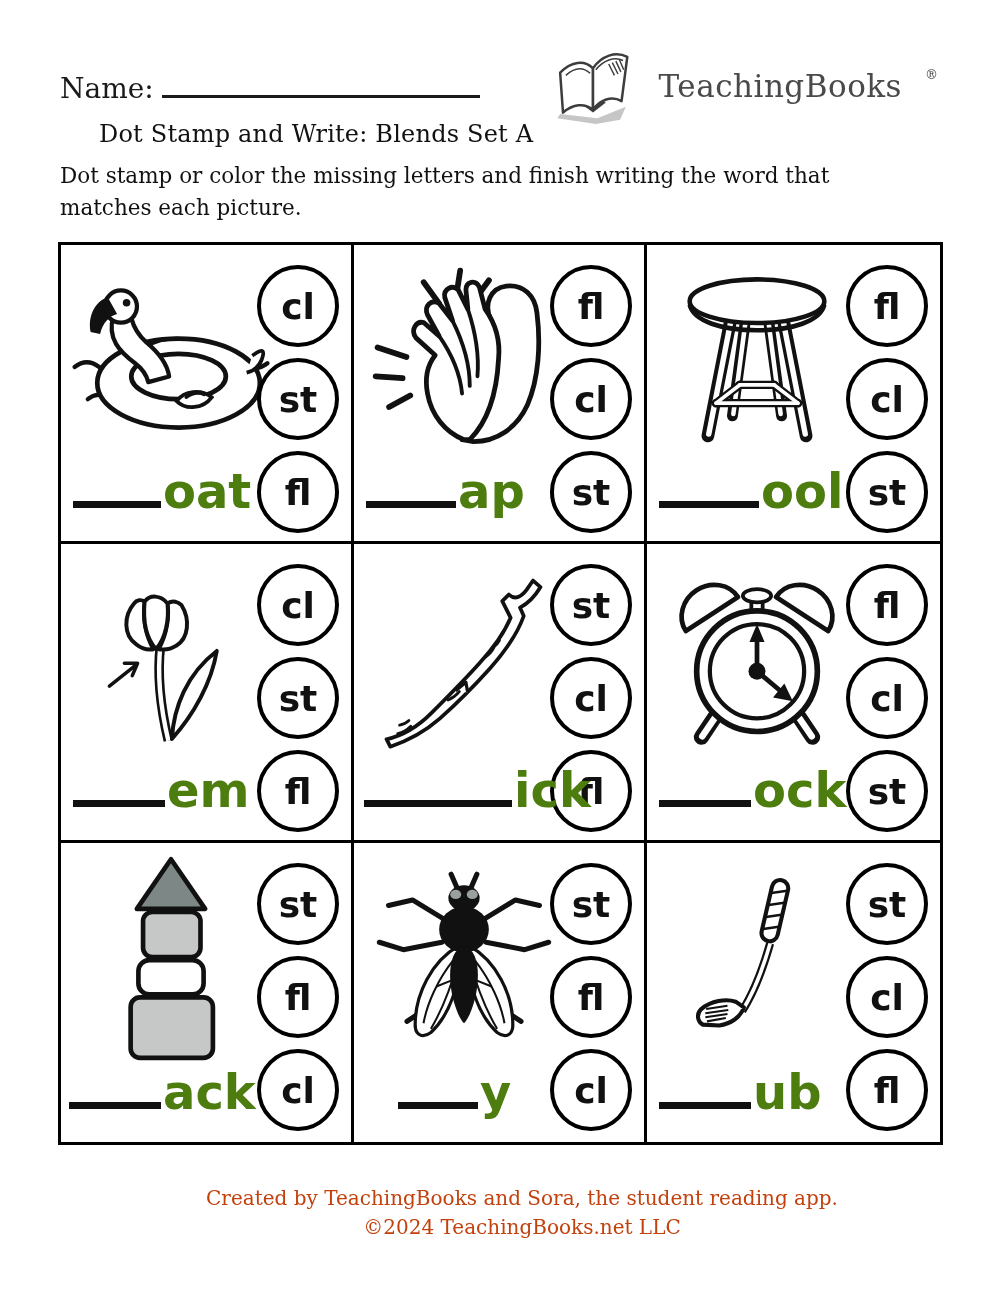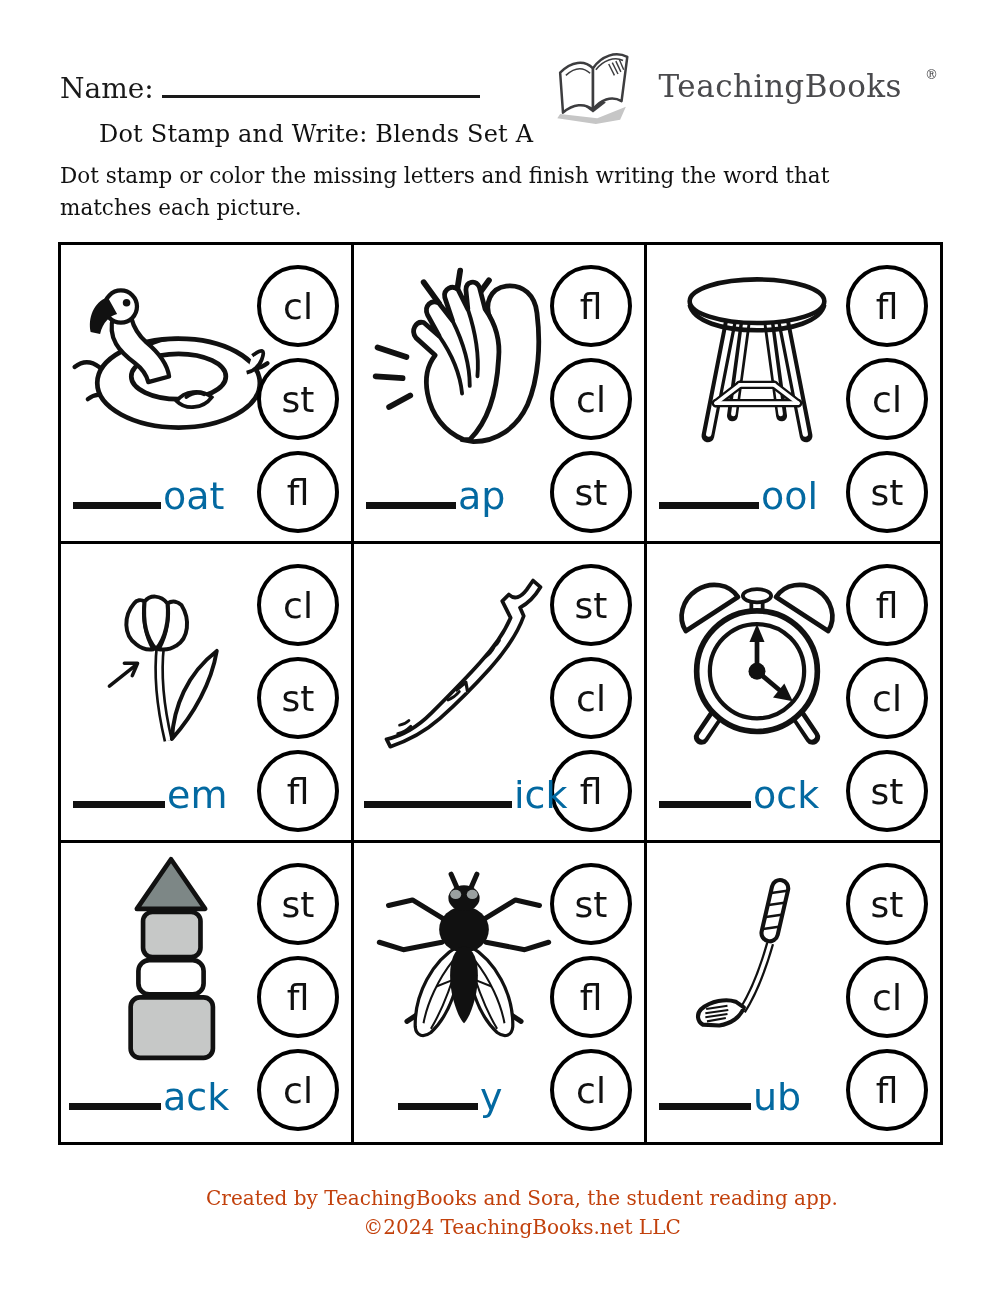--- a/index.html
+++ b/index.html
@@ -10,36 +10,36 @@
   .name-line { display:inline-block; width:318px; border-bottom:3px solid #1a1a1a; height:1em; margin-left:8px; }
 
   .logo { position:absolute; right:62px; top:44px; display:flex; align-items:center; gap:23px; }
   .logo-text { font-size:31px; color:#4a4a4d; letter-spacing:0.5px; }
   .logo-reg { font-size:13px; color:#4a4a4d; vertical-align:super; position:relative; top:-12px; }
 
   .title { position:absolute; left:60px; top:120px; font-size:24px; font-weight:normal; color:#111; letter-spacing:0.2px;margin-left:39px; }
   .instructions { position:absolute; left:60px; top:160px; width:860px; font-size:21.5px; line-height:1.5; color:#111; }
 
   .grid { position:absolute; left:58px; top:242px; width:885px; border:3px solid #000;
-          display:grid; grid-template-columns:repeat(3, 1fr); background:#fff; }
+          display:grid; grid-template-columns:repeat(3, 1fr); background:#fff;font-weight:bold; }
   .cell { position:relative; height:299px; border-right:3px solid #000; border-bottom:3px solid #000; background:#fff; }
   .cell:nth-child(3n) { border-right:none; }
   .cell:nth-child(n+7) { border-bottom:none; }
 
   .cell-image { position:absolute; left:4px; top:8px; width:212px; height:212px;
                 display:flex; align-items:center; justify-content:center; }
   .cell-image svg { display:block; }
 
   .options { position:absolute; top:20px; right:12px; display:flex; flex-direction:column; gap:11px; }
   .circle { width:82px; height:82px; border:4px solid #000; border-radius:50%; background:#fff;
             display:flex; align-items:center; justify-content:center;
             font-family:"DejaVu Sans", sans-serif; font-size:36px; color:#111; }
 
   .cell-word { position:absolute; bottom:26px; left:0; white-space:nowrap;
-               font-family:"DejaVu Sans", sans-serif; font-size:38px; color:#0369a1; line-height:1; }
+               font-family:"DejaVu Sans", sans-serif; font-size:48px; color:#4d7c0f; line-height:1; }
   .blank { display:inline-block; border-bottom:7px solid #111; height:0.02em; margin-right:2px; }
 
   .footer { position:absolute; left:0; top:1184px; width:100%; text-align:center;
             font-size:20px; line-height:1.45; color:#c2410c;padding-left:44px; }
 </style>
 </head>
 <body>
 
 <div class="name-row">
   <span>Name:</span><span class="name-line"></span>

